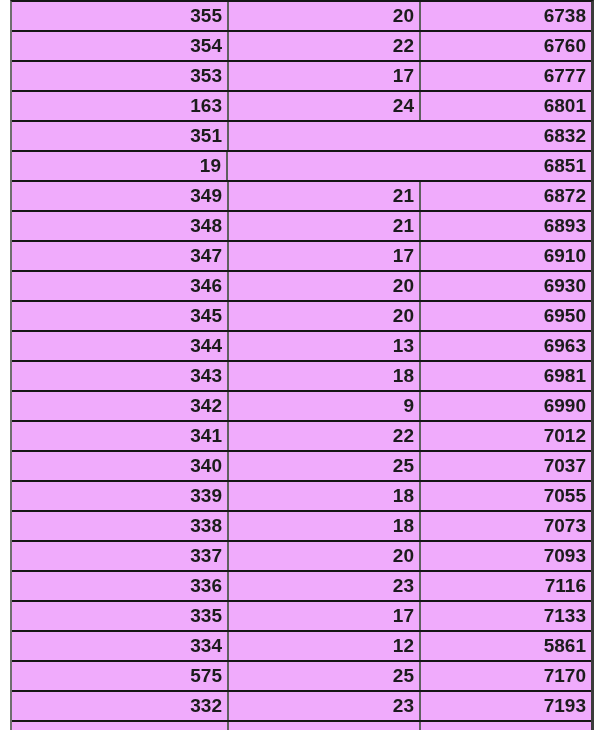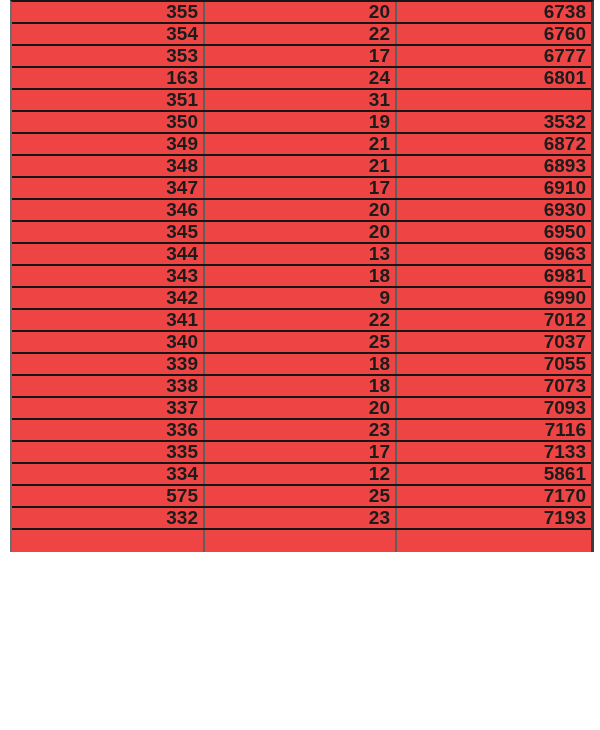--- a/index.html
+++ b/index.html
@@ -16,24 +16,25 @@
     left: 10px;
     width: 584px;
     box-sizing: border-box;
     border-top: 2px solid #161616;
     border-left: 2px solid #6e6e6e;
     border-right: 3px solid #3c3c3c;
     background: #ffffff;
   }
   .row {
     display: flex;
-    height: 22px;
+    height: 30px;
     box-sizing: border-box;
     border-bottom: 2px solid #161616;
-    background: #ef4444;
+    background: #f0abfc;
+    padding-left: 24px;
   }
   .row.partial {
     border-bottom: none;
   }
   .cell {
     box-sizing: border-box;
     display: flex;
     align-items: center;
     justify-content: flex-end;
     padding-right: 5px;
@@ -68,26 +69,25 @@
     <div class="cell c2">17</div>
     <div class="cell c3">6777</div>
   </div>
     <div class="row">
     <div class="cell c1">163</div>
     <div class="cell c2">24</div>
     <div class="cell c3">6801</div>
   </div>
     <div class="row">
     <div class="cell c1">351</div>
-    <div class="cell c2">31</div>
+    <div class="cell c3">6832</div>
   </div>
     <div class="row">
-    <div class="cell c1">350</div>
     <div class="cell c2">19</div>
-    <div class="cell c3">3532</div>
+    <div class="cell c3">6851</div>
   </div>
     <div class="row">
     <div class="cell c1">349</div>
     <div class="cell c2">21</div>
     <div class="cell c3">6872</div>
   </div>
     <div class="row">
     <div class="cell c1">348</div>
     <div class="cell c2">21</div>
     <div class="cell c3">6893</div>

